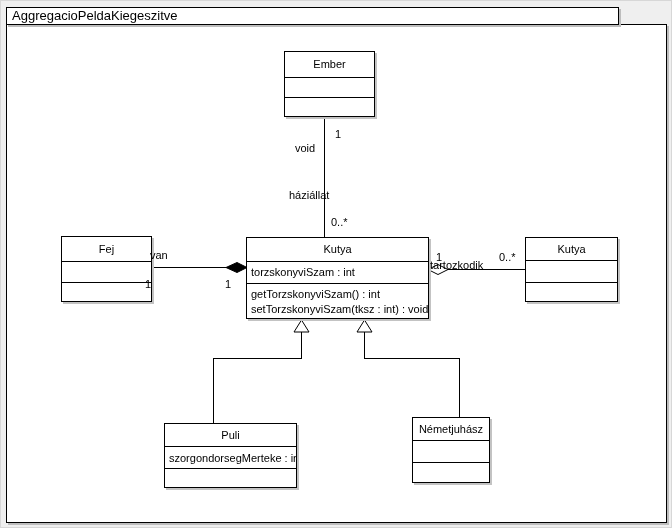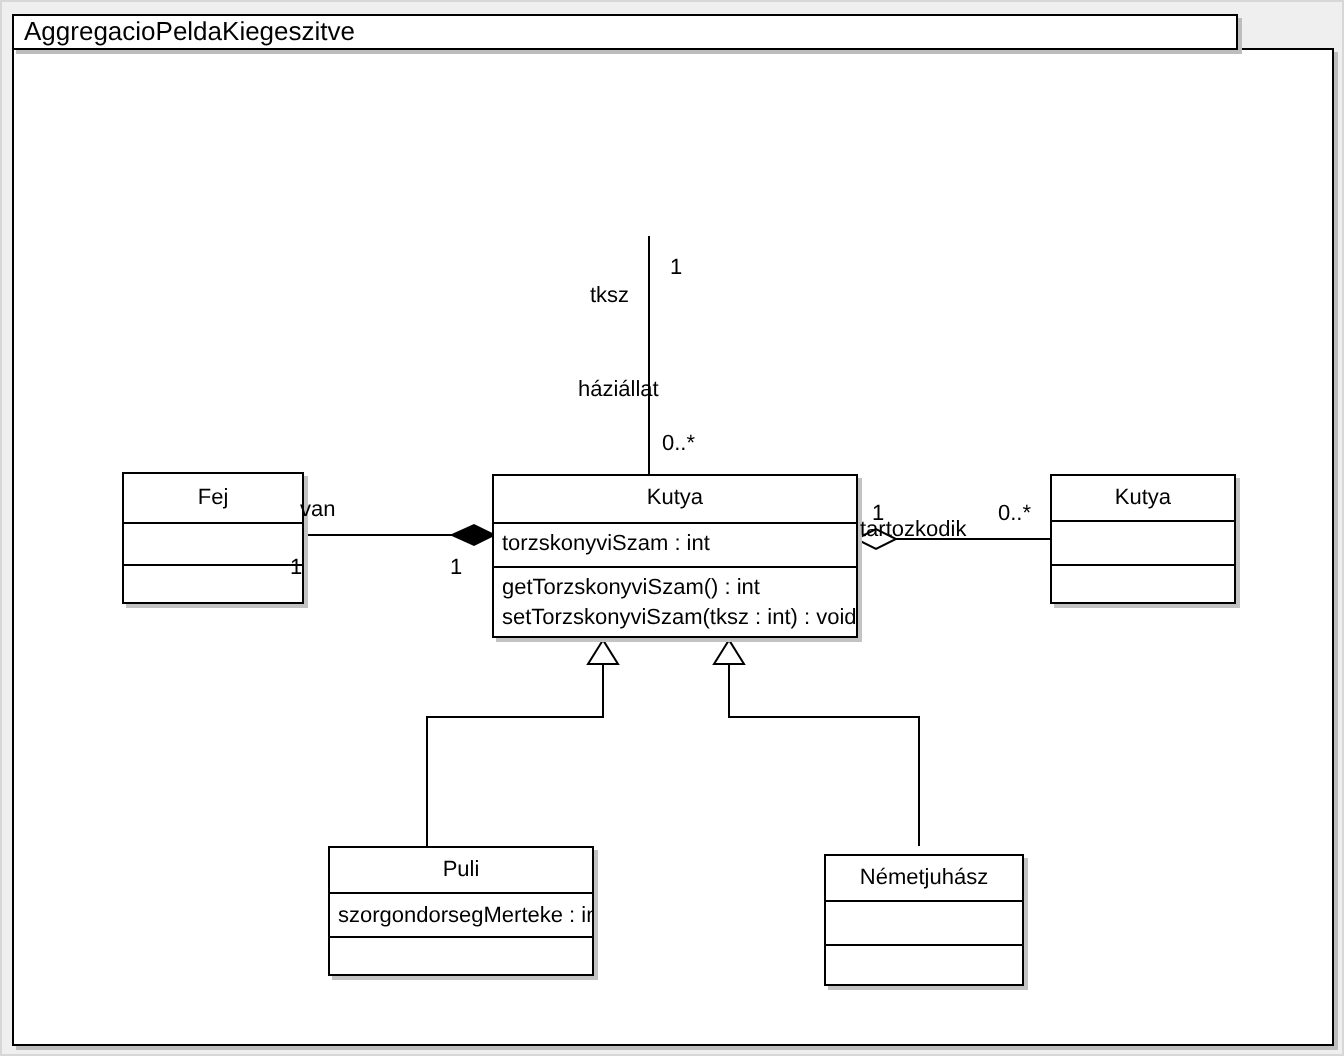--- a/index.html
+++ b/index.html
@@ -71,21 +71,21 @@
   #class-bolha .cname   { height: 22px; line-height: 22px; }
   #class-bolha .cattrs  { height: 22px; }
   #class-bolha .cmeths  { height: 19px; }
 
   #class-puli { left: 163px; top: 422px; width: 133px; height: 65px; }
   #class-puli .cname   { height: 22px; line-height: 22px; }
   #class-puli .cattrs  { height: 22px; }
   #class-puli .cattrs .member { padding-top: 4px; }
   #class-puli .cmeths  { height: 19px; }
 
-  #class-nemetjuhasz { left: 411px; top: 426px; width: 100px; height: 66px; }
+  #class-nemetjuhasz { left: 411px; top: 416px; width: 78px; height: 66px; }
   #class-nemetjuhasz .cname   { height: 22px; line-height: 22px; }
   #class-nemetjuhasz .cattrs  { height: 22px; }
   #class-nemetjuhasz .cmeths  { height: 20px; }
 
   
   #lbl-ek-mult1   { left: 334px; top: 127px; }
   #lbl-ek-gazdi   { left: 294px; top: 141px; }
   #lbl-ek-hazi    { left: 288px; top: 188px; }
   #lbl-ek-mult2   { left: 330px; top: 215px; }
   #lbl-fk-van     { left: 149px; top: 248px; }
@@ -126,20 +126,25 @@
       <path d="M212.5 422 L212.5 357.5 L300.5 357.5 L300.5 331" fill="none" stroke="#000" stroke-width="1"></path>
       <polygon points="300.5,319 293,331 308,331" fill="#fff" stroke="#000" shape-rendering="auto"></polygon>
     </g>
 
     <g>
       <path d="M458.5 422 L458.5 357.5 L363.5 357.5 L363.5 331" fill="none" stroke="#000" stroke-width="1"></path>
       <polygon points="363.5,319 356,331 371,331" fill="#fff" stroke="#000" shape-rendering="auto"></polygon>
     </g>
   </svg>
 
+  <div class="uml-class" id="class-ember">
+    <div class="cname">Ember</div>
+    <div class="compart cattrs"></div>
+    <div class="compart cmeths"></div>
+  </div>
 
   <div class="uml-class" id="class-fej">
     <div class="cname">Fej</div>
     <div class="compart cattrs"></div>
     <div class="compart cmeths"></div>
   </div>
 
   <div class="uml-class" id="class-kutya">
     <div class="cname">Kutya</div>
     <div class="compart cattrs">
@@ -165,21 +170,21 @@
     <div class="compart cmeths"></div>
   </div>
 
   <div class="uml-class" id="class-nemetjuhasz">
     <div class="cname">Németjuhász</div>
     <div class="compart cattrs"></div>
     <div class="compart cmeths"></div>
   </div>
 
   <span class="conn-label" id="lbl-ek-mult1">1</span>
-  <span class="conn-label" id="lbl-ek-gazdi">tksz</span>
+  <span class="conn-label" id="lbl-ek-gazdi">void</span>
   <span class="conn-label" id="lbl-ek-hazi">háziállat</span>
   <span class="conn-label" id="lbl-ek-mult2">0..*</span>
 
   <span class="conn-label" id="lbl-fk-van">van</span>
   <span class="conn-label" id="lbl-fk-mult1">1</span>
   <span class="conn-label" id="lbl-fk-mult2">1</span>
 
   <span class="conn-label" id="lbl-kb-name">tartozkodik</span>
   <span class="conn-label" id="lbl-kb-mult1">1</span>
   <span class="conn-label" id="lbl-kb-mult2">0..*</span>

